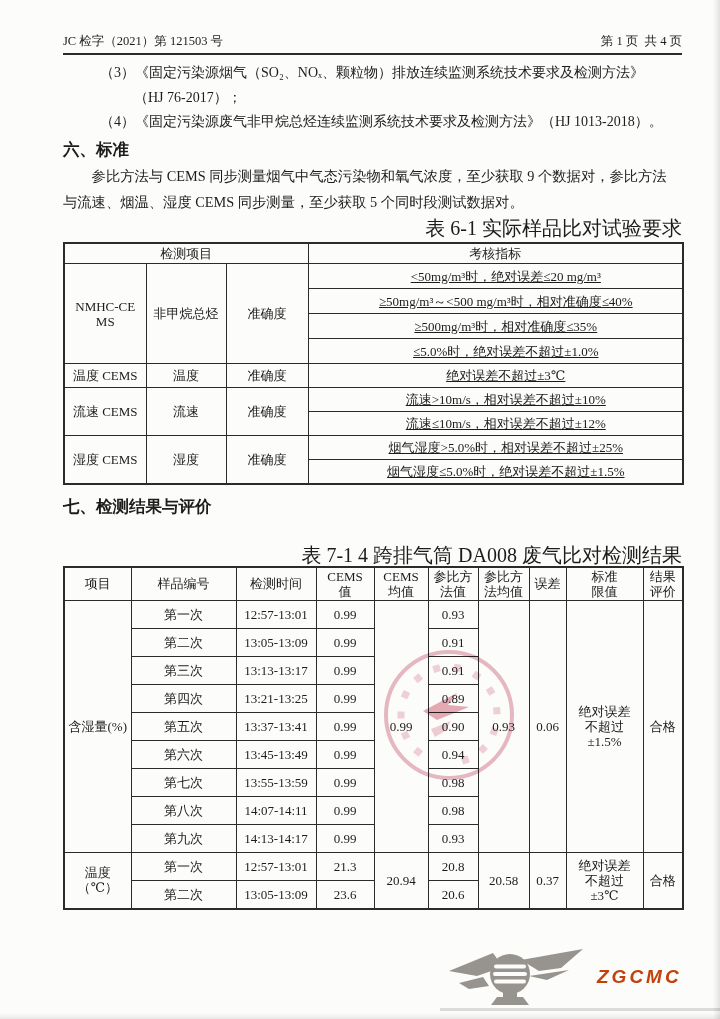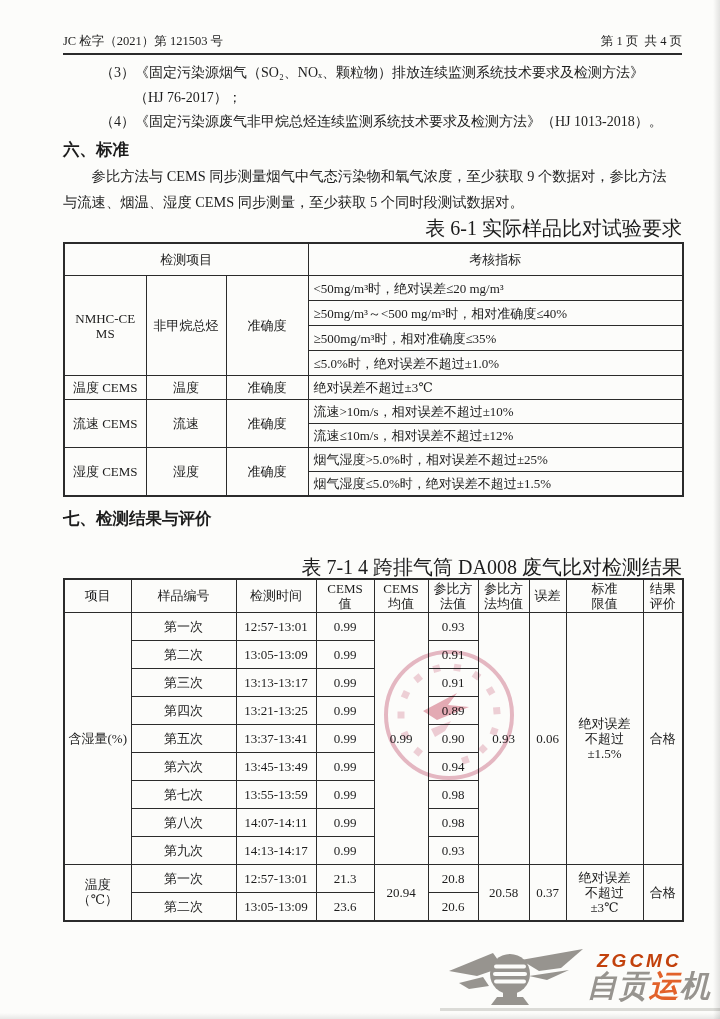--- a/index.html
+++ b/index.html
@@ -30,22 +30,22 @@
   .tbl-title.t7{margin-top:25px;margin-bottom:0;}
 
   table{border-collapse:collapse;width:619px;table-layout:fixed;}
   td{
     border:1px solid #2b2b2b;font-size:13px;text-align:center;vertical-align:middle;
     padding:1px 2px;white-space:pre-line;line-height:15px;
   }
   #table6{border:2px solid #2b2b2b;}
   #table6 tr{height:24px;}
   #table6 tr.tall{height:25px;}
-  #table6 tr.hdr{height:33px;}
-  #table6 td.crit{text-align:left;padding-left:5px;}
+  #table6 tr.hdr{height:21px;}
+  #table6 td.crit{text-align:center;padding-left:23px;text-decoration:underline;}
   #table6 td.hd{font-weight:normal;}
 
   #table7{border:2px solid #2b2b2b;}
   #table7 tr{height:28px;}
   #table7 thead tr{height:34px;}
 
   .testpoint{
     display:flex;justify-content:space-between;align-items:center;
     border-top:1.5px solid #2b2b2b;margin-top:2px;
     padding:3px 2px 3px 0;font-size:13.5px;
@@ -305,20 +305,19 @@
         <rect x="56" y="48" width="14" height="6"></rect>
       </g>
       <g fill="#fcfcfa">
         <rect x="47" y="20.5" width="32" height="4" rx="2"></rect>
         <rect x="46" y="28" width="34" height="4" rx="2"></rect>
         <rect x="47" y="35.5" width="32" height="4" rx="2"></rect>
       </g>
     </svg>
     <div class="logo-text">
       <span class="logo-acronym">ZGCMC</span>
-      <span class="logo-brand"><span>自贡</span><span class="hi">运</span><span>机</span></span>
     </div>
   </div>
 
   <div class="scan-line"></div>
   <div class="edge-r"></div>
   <div class="edge-b"></div>
 </div>
 
 </body></html>

